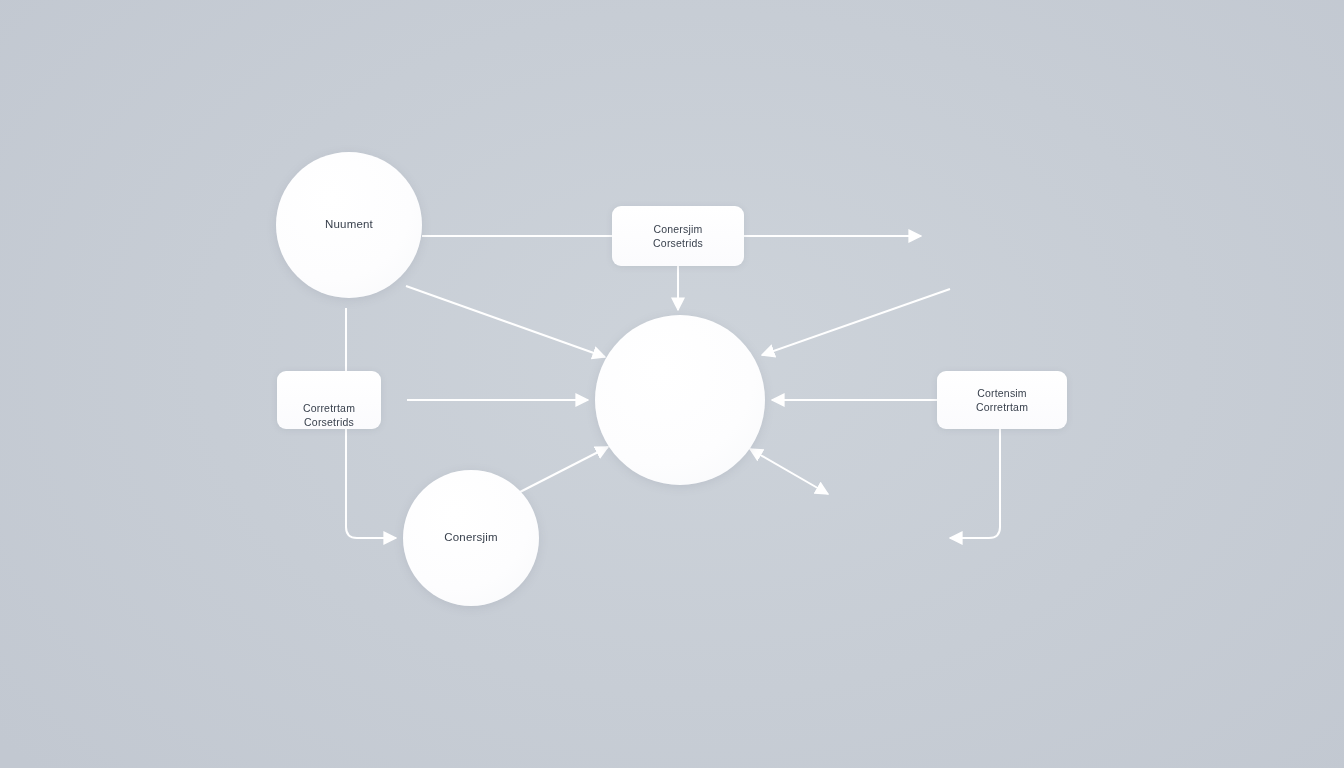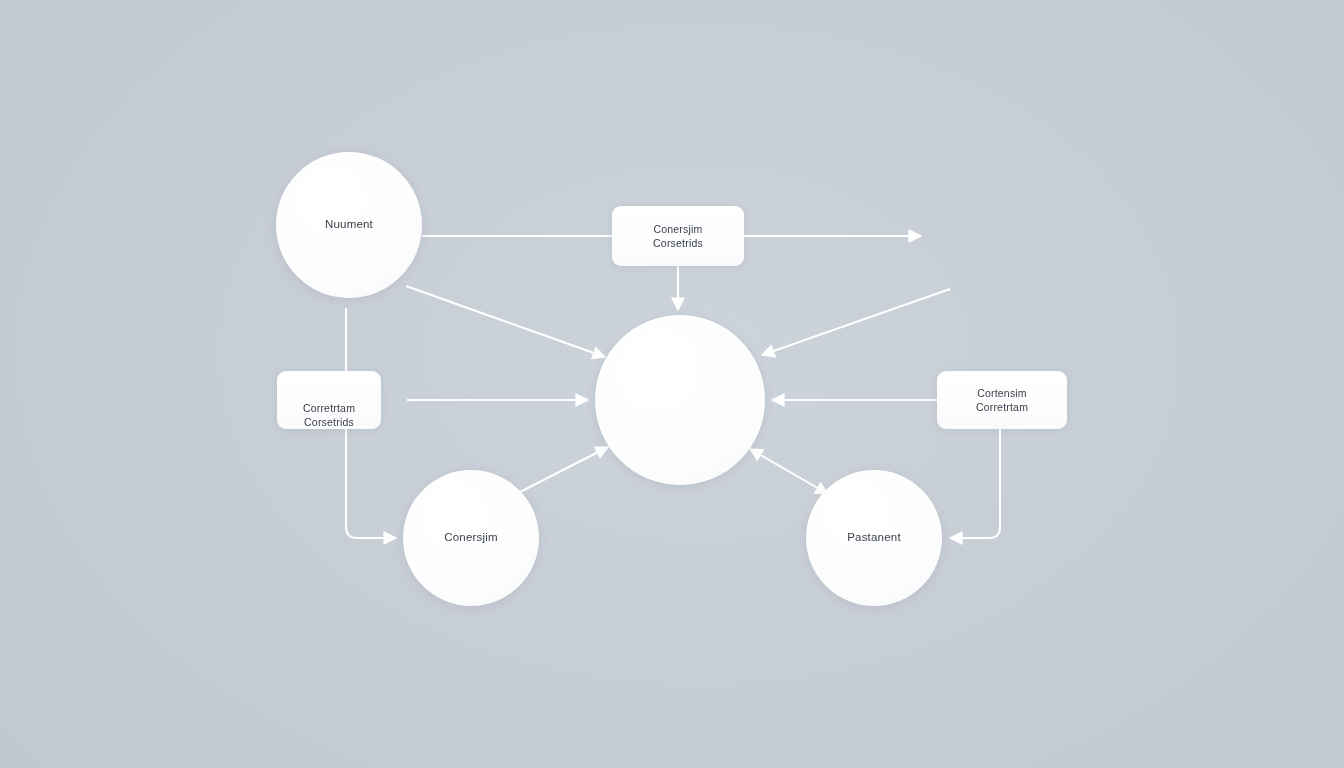--- a/index.html
+++ b/index.html
@@ -120,17 +120,14 @@
 
   <div class="node node-box" style="left:937px; top:371px; width:130px; height:58px;">
     <span class="label label-box">Cortensim
 Corretrtam</span>
   </div>
 
   <div class="node node-circle" style="left:403px; top:470px; width:136px; height:136px;">
     <span class="label">Conersjim</span>
   </div>
 
-  <div class="node node-circle" style="left:806px; top:470px; width:136px; height:136px;">
-    <span class="label">Pastanent</span>
-  </div>
 
 </div>
 
 </body></html>

